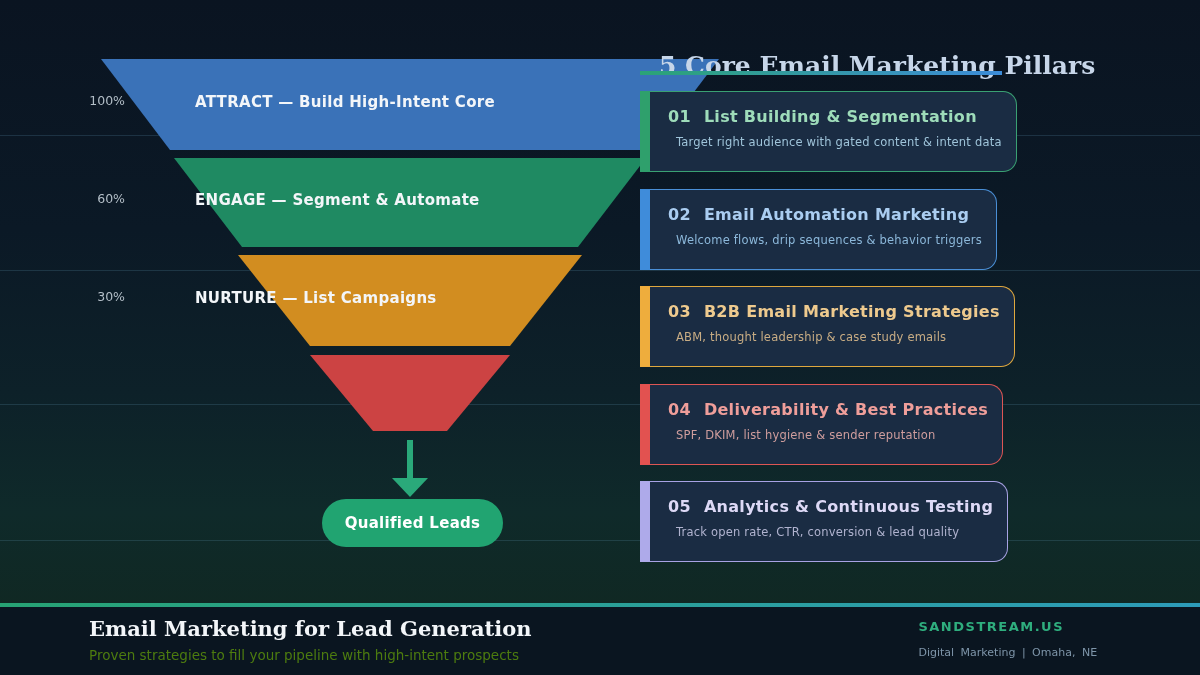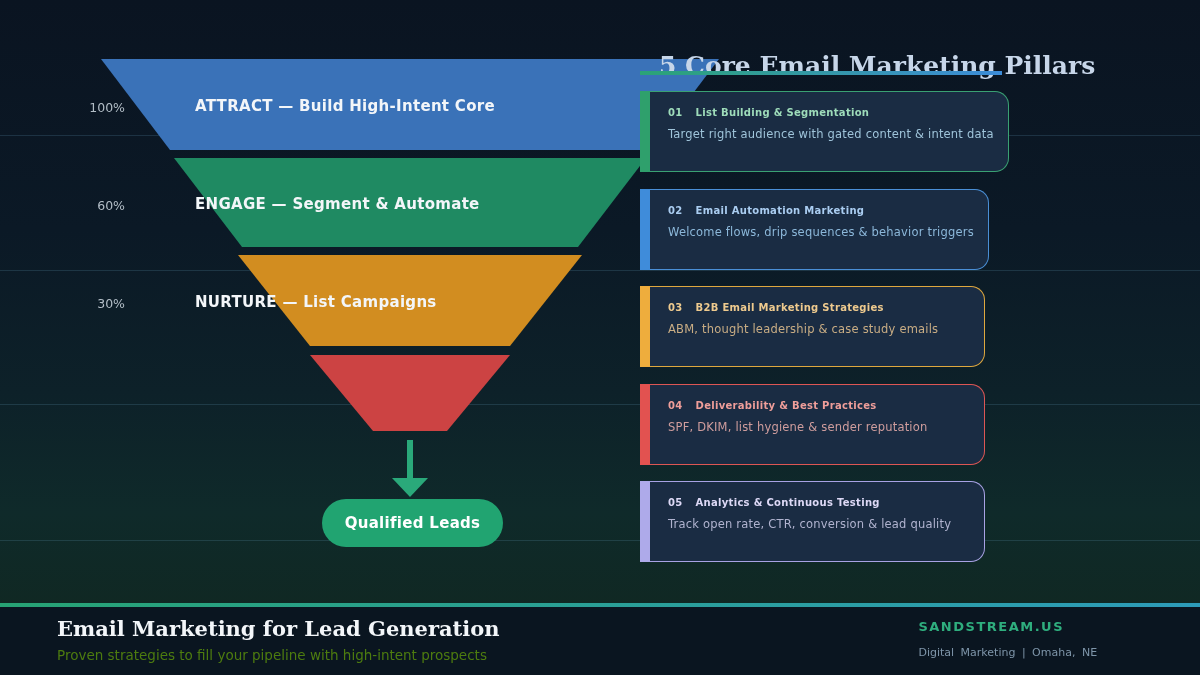--- a/index.html
+++ b/index.html
@@ -12,21 +12,21 @@
   .gridline{position:absolute;left:0;width:1200px;height:1px;background:rgba(96,148,178,0.22);}
   .gl1{top:135px}.gl2{top:270px}.gl3{top:404px}.gl4{top:540px}
 
   
   .band{position:absolute;inset:0;}
   .band.b1{background:#3a72b8;clip-path:polygon(101px 59px,719px 59px,650px 150px,170px 150px);}
   .band.b2{background:#1f8a62;clip-path:polygon(174px 158px,646px 158px,578px 247px,242px 247px);}
   .band.b3{background:#d28d20;clip-path:polygon(238px 255px,582px 255px,510px 346px,310px 346px);}
   .band.b4{background:#cc4343;clip-path:polygon(310px 355px,510px 355px,447px 431px,373px 431px);}
 
-  .stage-row{position:absolute;left:60px;height:22px;display:flex;align-items:flex-end;z-index:3;}
+  .stage-row{position:absolute;left:60px;height:22px;display:flex;align-items:flex-start;z-index:3;}
   .sr1{top:93px}.sr2{top:191px}.sr3{top:289px}.sr4{top:382px}
   .pct{width:65px;text-align:right;font-size:12.5px;color:#b3bec7;}
   .stage-label{margin-left:70px;font-size:15px;font-weight:bold;color:#f3f6f9;letter-spacing:0.3px;white-space:nowrap;}
 
   
   .arrow-stem{position:absolute;left:407px;top:440px;width:6px;height:38px;background:#2aa97a;}
   .arrow-head{position:absolute;left:392px;top:478px;width:0;height:0;
     border-left:18px solid transparent;border-right:18px solid transparent;border-top:19px solid #2aa97a;}
   .pill{position:absolute;left:322px;top:499px;width:181px;height:48px;border-radius:24px;
     background:#21a471;color:#ffffff;font-size:15px;font-weight:bold;letter-spacing:0.3px;
@@ -35,34 +35,34 @@
   
   .pillars-title{position:absolute;left:651px;top:43px;margin:8px;z-index:3;
     font-family:"DejaVu Serif","Liberation Serif",serif;font-size:25px;font-weight:bold;color:#c7d6e9;white-space:nowrap;}
   .title-underline{position:absolute;left:640px;top:71px;width:362px;height:4px;z-index:3;
     background:linear-gradient(90deg,#2ba376,#3c8cd9);}
   .cards{position:absolute;left:640px;top:91px;width:345px;display:flex;flex-direction:column;gap:16.5px;z-index:3;}
   .card{display:flex;height:81px;}
   .accent{width:10px;flex:none;}
   .card-body{flex:1;border:1px solid;border-left:none;border-radius:0 14px 14px 0;
     background:#1a2c43;padding:15px 14px 0 18px;box-sizing:border-box;}
-  .card-title{font-size:10px;font-weight:bold;letter-spacing:0.3px;white-space:nowrap;}
+  .card-title{font-size:16px;font-weight:bold;letter-spacing:0.3px;white-space:nowrap;}
   .card-title .num{margin-right:13px;}
-  .card-desc{margin-top:9px;font-size:11.5px;letter-spacing:0.2px;white-space:nowrap;}
+  .card-desc{margin-top:9px;font-size:11.5px;letter-spacing:0.2px;white-space:nowrap;margin-left:8px;}
   .c1 .accent{background:#2fa06c}.c1 .card-body{border-color:#3aa173}.c1 .card-title{color:#9edcba}.c1 .card-desc{color:#9fc4da}
   .c2 .accent{background:#3f8cda}.c2 .card-body{border-color:#4a8fd6}.c2 .card-title{color:#aacdf1}.c2 .card-desc{color:#8cb8da}
   .c3 .accent{background:#eead3d}.c3 .card-body{border-color:#dfa83e}.c3 .card-title{color:#eeca8e}.c3 .card-desc{color:#c9ad84}
   .c4 .accent{background:#e25250}.c4 .card-body{border-color:#dd5654}.c4 .card-title{color:#ef9e9a}.c4 .card-desc{color:#cf9d9d}
   .c5 .accent{background:#aeaaea}.c5 .card-body{border-color:#a8a2e4}.c5 .card-title{color:#ddd9f6}.c5 .card-desc{color:#b0b3cf}
 
   
   .footer-bar{position:absolute;left:0;top:603px;width:1200px;height:4px;
     background:linear-gradient(90deg,#27a374,#2d9cb9);}
   .footer{position:absolute;left:0;top:607px;width:1200px;height:68px;background:#0a1520;
-    display:flex;justify-content:space-between;align-items:center;box-sizing:border-box;padding:0 86px 4px 57px;}
+    display:flex;justify-content:space-between;align-items:center;box-sizing:border-box;padding:0 86px 4px 89px;}
   .f-title{font-family:"DejaVu Serif","Liberation Serif",serif;font-size:21px;font-weight:bold;color:#f3f6f9;}
   .f-sub{margin-top:6px;font-size:13.5px;color:#4d7c0f;}
   .f-right{display:flex;flex-direction:column;align-items:flex-start;}
   .f-brand{font-size:13px;font-weight:bold;letter-spacing:1.5px;color:#2fae7e;padding-right:50px;}
   .f-meta{margin-top:12px;font-size:11px;color:#7e95a9;word-spacing:3px;}
 </style>
 </head>
 <body>
 
 <div class="canvas">

